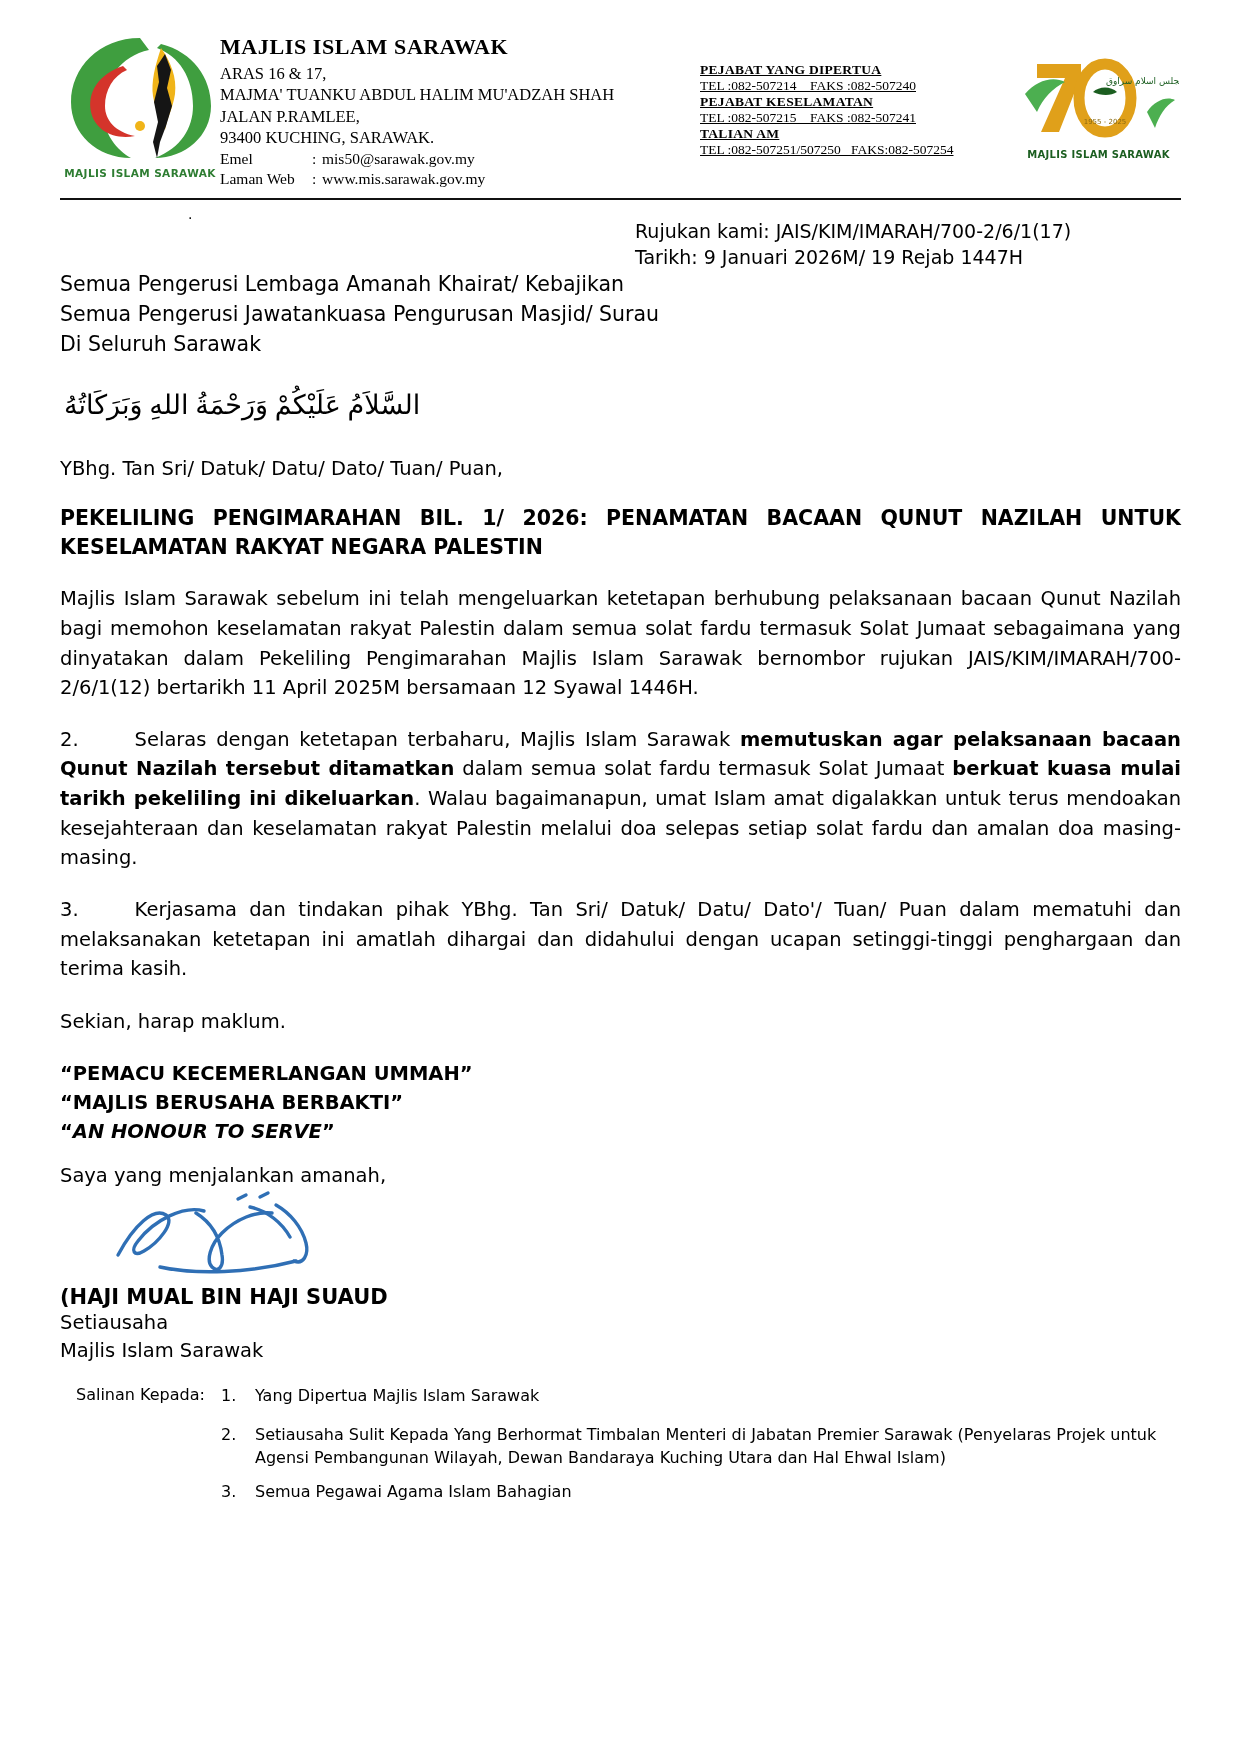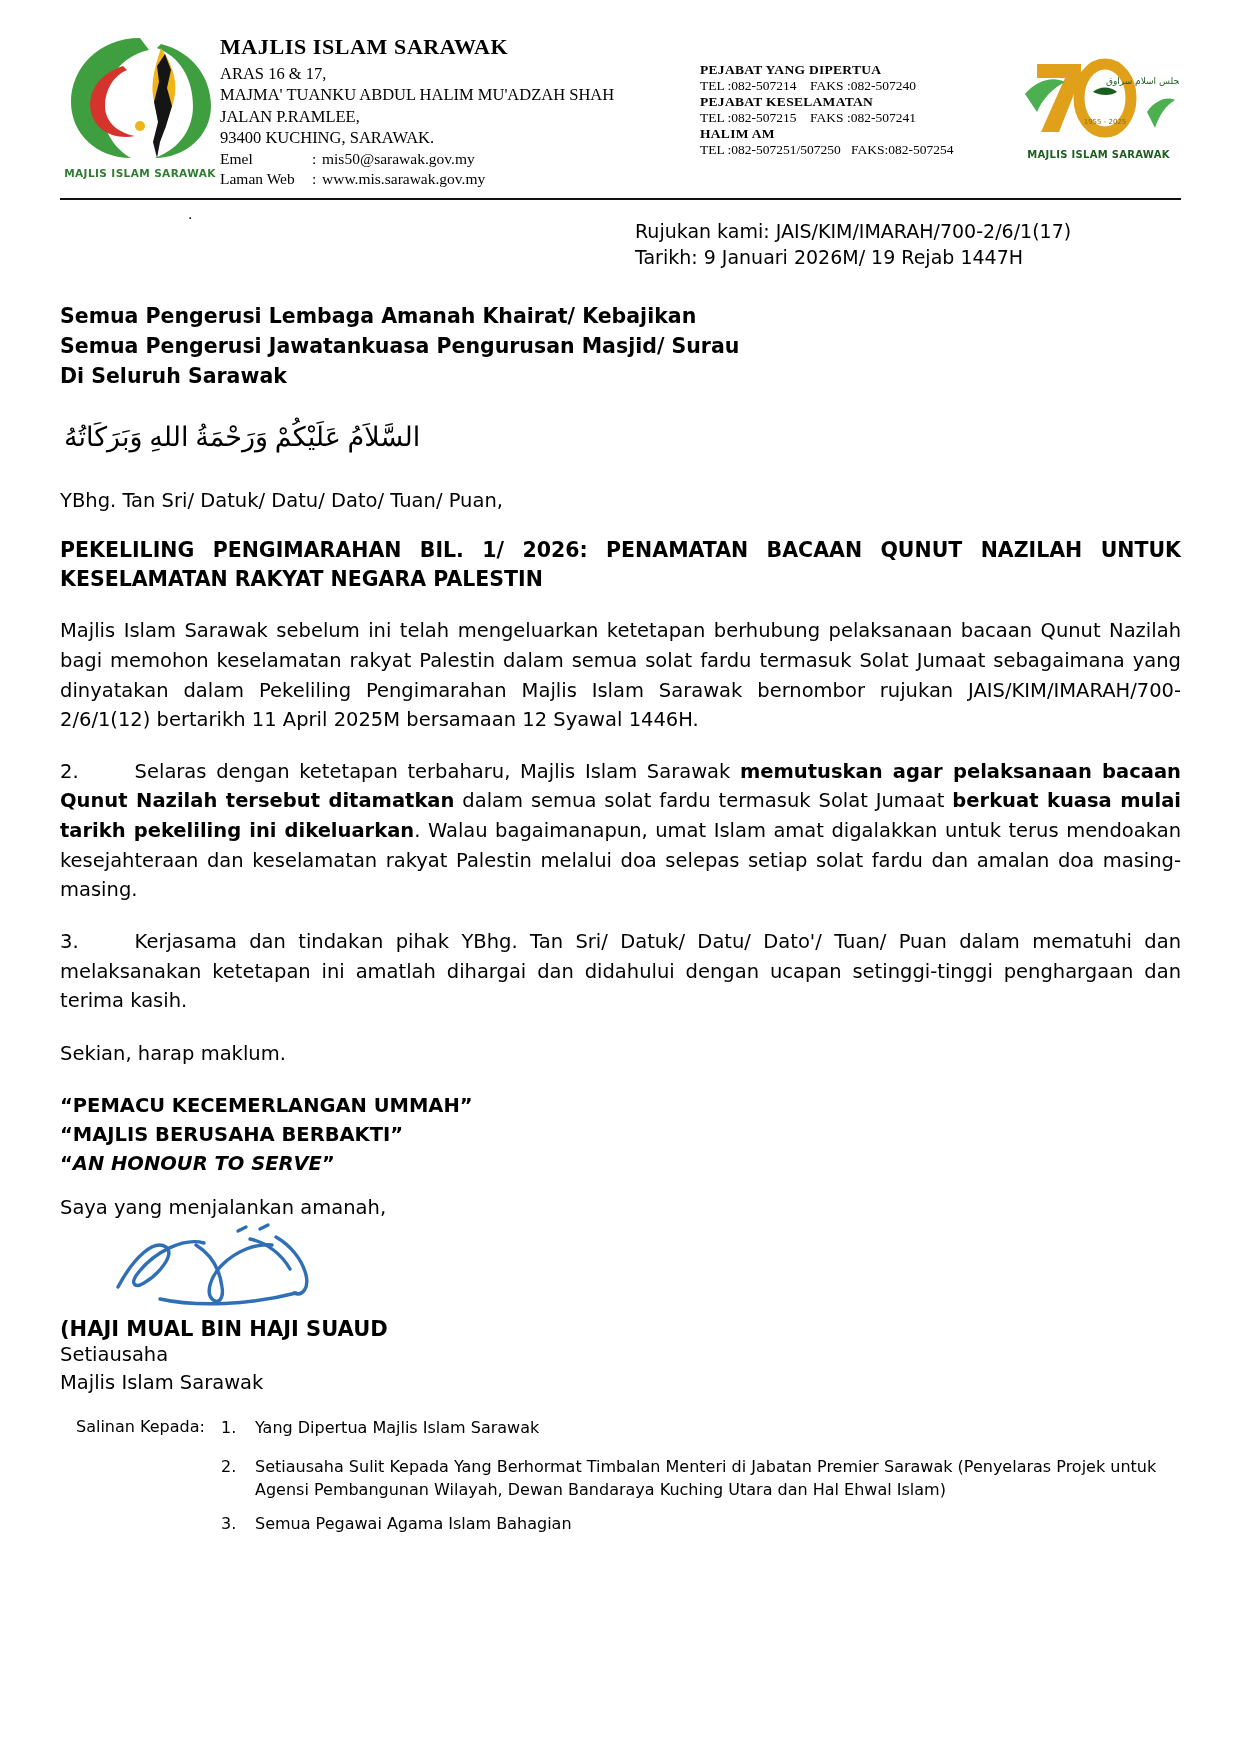--- a/index.html
+++ b/index.html
@@ -64,20 +64,21 @@
     line-height: 1.32;
   }
   .addr-kv .k { width: 92px; flex: 0 0 92px; }
   .addr-kv .sep { width: 10px; flex: 0 0 10px; }
 
   .contact-block {
     flex: 1 1 auto;
     padding-top: 36px;
     padding-left: 10px;
     font-family: "Liberation Serif", serif;
+    text-decoration: underline;
   }
   .contact-title {
     font-size: 13.5px;
     font-weight: bold;
     letter-spacing: 0.3px;
   }
   .contact-line {
     font-size: 13.5px;
     margin-bottom: 9px;
     white-space: pre;
@@ -111,23 +112,22 @@
   }
   .ref-block {
     margin-top: 2px;
     padding-left: 575px;
     font-size: 19px;
     line-height: 1.38;
   }
 
   
   .addressee {
-    margin-top: 32px;
     font-size: 20.5px;
-    font-weight: bold;
+    font-weight: normal;
     line-height: 1.45;
   }
   .salam-ar {
     margin: 24px 0 0 0;
     font-family: Liberation Serif, serif;
     font-size: 27px;
     direction: rtl;
     text-align: left;
     line-height: 1.7;
     padding-left: 4px;
@@ -251,21 +251,21 @@
     <div class="contact-block">
       <div>
         <div class="contact-title">PEJABAT YANG DIPERTUA</div>
         <div class="contact-line">TEL :082-507214    FAKS :082-507240</div>
       </div>
       <div>
         <div class="contact-title">PEJABAT KESELAMATAN</div>
         <div class="contact-line">TEL :082-507215    FAKS :082-507241</div>
       </div>
       <div>
-        <div class="contact-title">HALIM AM</div>
+        <div class="contact-title">TALIAN AM</div>
         <div class="contact-line">TEL :082-507251/507250   FAKS:082-507254</div>
       </div>
     </div>
 
     <div class="logo-right">
       <svg width="160" height="90" viewBox="0 0 160 90">
 
         <path d="M18 10 L62 10 L62 22 L40 78 L22 78 L46 24 L18 24 Z" fill="#e0a01a"></path>
 
         <ellipse cx="86" cy="44" rx="26" ry="34" fill="none" stroke="#e0a01a" stroke-width="11"></ellipse>

